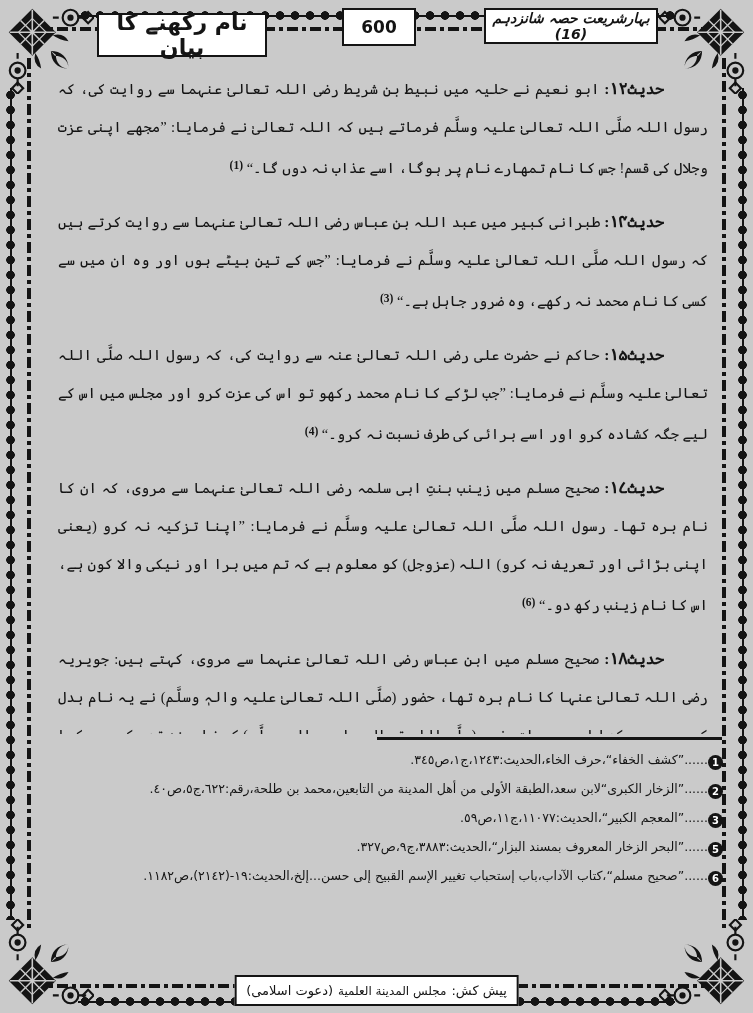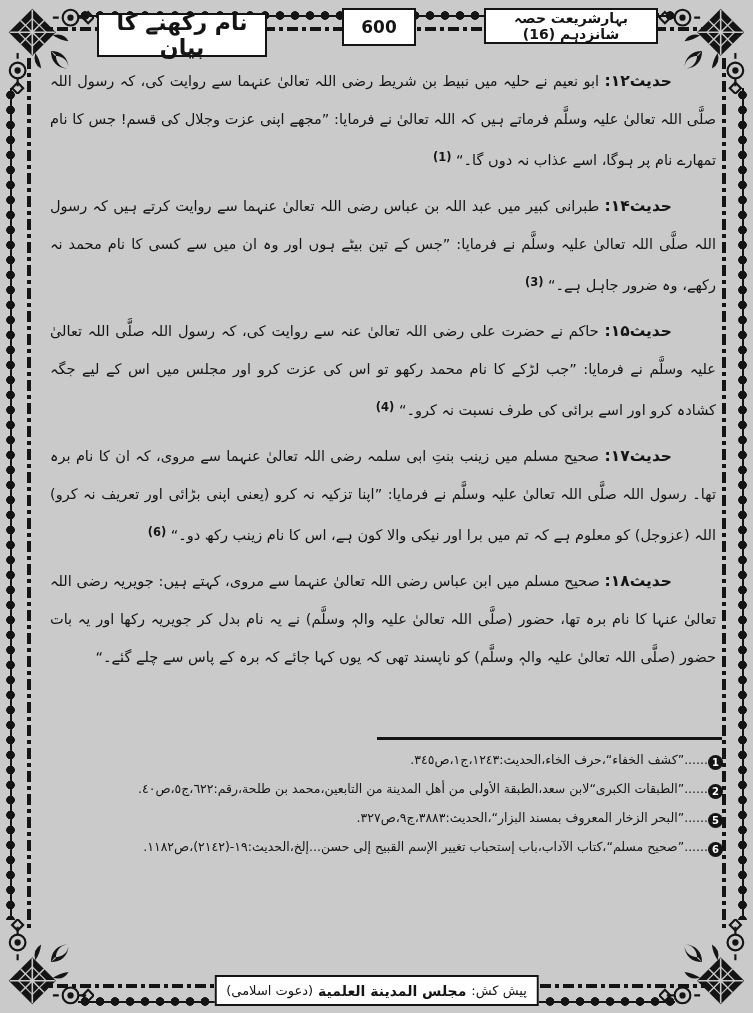--- a/index.html
+++ b/index.html
@@ -47,49 +47,49 @@
   .corner{position:absolute;width:94px;height:94px;z-index:2;}
   .c-tl{left:0;top:0;}
   .c-tr{right:0;top:0;transform:scaleX(-1);}
   .c-bl{left:0;bottom:0;transform:scaleY(-1);}
   .c-br{right:0;bottom:0;transform:scale(-1,-1);}
   
   .hbox{
     position:absolute;background:#ffffff;border:2px solid #141414;z-index:3;
     display:flex;align-items:center;justify-content:center;text-align:center;
   }
-  .box-title{top:8px;width:170px;height:32px;font-size:14px;font-weight:bold;right:95px;}
+  .box-title{top:8px;width:170px;height:32px;font-size:14px;font-weight:bold;right:95px;font-style:italic;}
   .box-page{top:8px;left:342px;width:70px;height:34px;font-size:17px;font-weight:bold;direction:ltr;}
   .box-chapter{top:13px;left:97px;width:166px;height:40px;font-size:22px;font-weight:bold;}
   
   .content{
     position:absolute;left:42px;top:54px;width:682px;height:680px;
     overflow:hidden;z-index:2;
     font-size:14.5px;line-height:38px;text-align:justify;direction:rtl;
   }
-  .hadith{margin:8px;text-indent:44px;}
+  .hadith{margin:16px;text-indent:44px;font-family:Liberation Serif, serif;}
   .h-label{font-weight:bold;font-size:15.5px;}
   .ref{font-size:11.5px;vertical-align:4px;white-space:nowrap;font-weight:bold;}
   
   .fn-sep{position:absolute;left:377px;top:737px;width:345px;height:3px;background:#141414;z-index:2;}
   .footnotes{position:absolute;left:40px;top:745px;width:684px;z-index:2;direction:rtl;}
   .fn{height:29px;line-height:29px;font-size:12.5px;white-space:nowrap;overflow:hidden;}
   .fn-num{
     display:inline-flex;width:15px;height:15px;border-radius:50%;
     background:#141414;color:#ffffff;font-size:10px;font-weight:bold;
     align-items:center;justify-content:center;vertical-align:-2px;
     margin-inline-end:1px;direction:ltr;
   }
   
   .footer-box{
     position:absolute;top:975px;left:50%;transform:translateX(-50%);
     height:27px;padding:0 10px;background:#ffffff;border:2px solid #141414;z-index:3;
     display:flex;align-items:center;gap:5px;font-size:13px;white-space:nowrap;direction:rtl;
   }
-  .footer-org{font-weight:bold;font-size:14px;}
+  .footer-org{font-weight:normal;font-size:12px;}
 </style>
 </head>
 <body>
 
 <div class="page">
 
   <svg width="0" height="0" style="position:absolute">
     <defs>
       <symbol id="cornerdef" viewBox="0 0 96 96">
         <rect x="16" y="16" width="34" height="34" transform="rotate(45 33 33)" fill="#141414"></rect>
@@ -150,21 +150,22 @@
     <p class="hadith"><span class="h-label">حدیث۱۴:</span> <span>طبرانی کبیر میں عبد اللہ بن عباس رضی اللہ تعالیٰ عنہما سے روایت کرتے ہیں کہ رسول اللہ صلَّی اللہ تعالیٰ علیہ وسلَّم نے فرمایا: ”جس کے تین بیٹے ہوں اور وہ ان میں سے کسی کا نام محمد نہ رکھے، وہ ضرور جاہل ہے۔“</span> <span class="ref">(3)</span></p>
     <p class="hadith"><span class="h-label">حدیث۱۵:</span> <span>حاکم نے حضرت علی رضی اللہ تعالیٰ عنہ سے روایت کی، کہ رسول اللہ صلَّی اللہ تعالیٰ علیہ وسلَّم نے فرمایا: ”جب لڑکے کا نام محمد رکھو تو اس کی عزت کرو اور مجلس میں اس کے لیے جگہ کشادہ کرو اور اسے برائی کی طرف نسبت نہ کرو۔“</span> <span class="ref">(4)</span></p>
     <p class="hadith"><span class="h-label">حدیث۱۷:</span> <span>صحیح مسلم میں زینب بنتِ ابی سلمہ رضی اللہ تعالیٰ عنہما سے مروی، کہ ان کا نام برہ تھا۔ رسول اللہ صلَّی اللہ تعالیٰ علیہ وسلَّم نے فرمایا: ”اپنا تزکیہ نہ کرو (یعنی اپنی بڑائی اور تعریف نہ کرو) اللہ (عزوجل) کو معلوم ہے کہ تم میں برا اور نیکی والا کون ہے، اس کا نام زینب رکھ دو۔“</span> <span class="ref">(6)</span></p>
     <p class="hadith"><span class="h-label">حدیث۱۸:</span> <span>صحیح مسلم میں ابن عباس رضی اللہ تعالیٰ عنہما سے مروی، کہتے ہیں: جویریہ رضی اللہ تعالیٰ عنہا کا نام برہ تھا، حضور (صلَّی اللہ تعالیٰ علیہ والہٖ وسلَّم) نے یہ نام بدل کر جویریہ رکھا اور یہ بات حضور (صلَّی اللہ تعالیٰ علیہ والہٖ وسلَّم) کو ناپسند تھی کہ یوں کہا جائے کہ برہ کے پاس سے چلے گئے۔“</span> </p>
 
   </div>
 
   <div class="fn-sep"></div>
   <div class="footnotes">
     <div class="fn"><span class="fn-num">1</span><span>......”كشف الخفاء“،حرف الخاء،الحديث:١٢٤٣،ج١،ص٣٤٥.</span></div>
-    <div class="fn"><span class="fn-num">2</span><span>......”الطبقات الكبرى“لابن سعد،الطبقة الأولى من أهل المدينة من التابعين،محمد بن طلحة،رقم:٦٢٢،ج٥،ص٤٠.</span></div>
+    <div class="fn"><span class="fn-num">2</span><span>......”الزخار الكبرى“لابن سعد،الطبقة الأولى من أهل المدينة من التابعين،محمد بن طلحة،رقم:٦٢٢،ج٥،ص٤٠.</span></div>
+    <div class="fn"><span class="fn-num">3</span><span>......”المعجم الكبير“،الحديث:١١٠٧٧،ج١١،ص٥٩.</span></div>
     <div class="fn"><span class="fn-num">5</span><span>......”البحر الزخار المعروف بمسند البزار“،الحديث:٣٨٨٣،ج٩،ص٣٢٧.</span></div>
     <div class="fn"><span class="fn-num">6</span><span>......”صحيح مسلم“،كتاب الآداب،باب إستحباب تغيير الإسم القبيح إلى حسن...إلخ،الحديث:١٩-(٢١٤٢)،ص١١٨٢.</span></div>
   </div>
 
   <div class="footer-box">
     <span>پیش کش:</span>
     <span class="footer-org">مجلس المدینة العلمیة</span>
     <span>(دعوت اسلامی)</span>
   </div>
 

